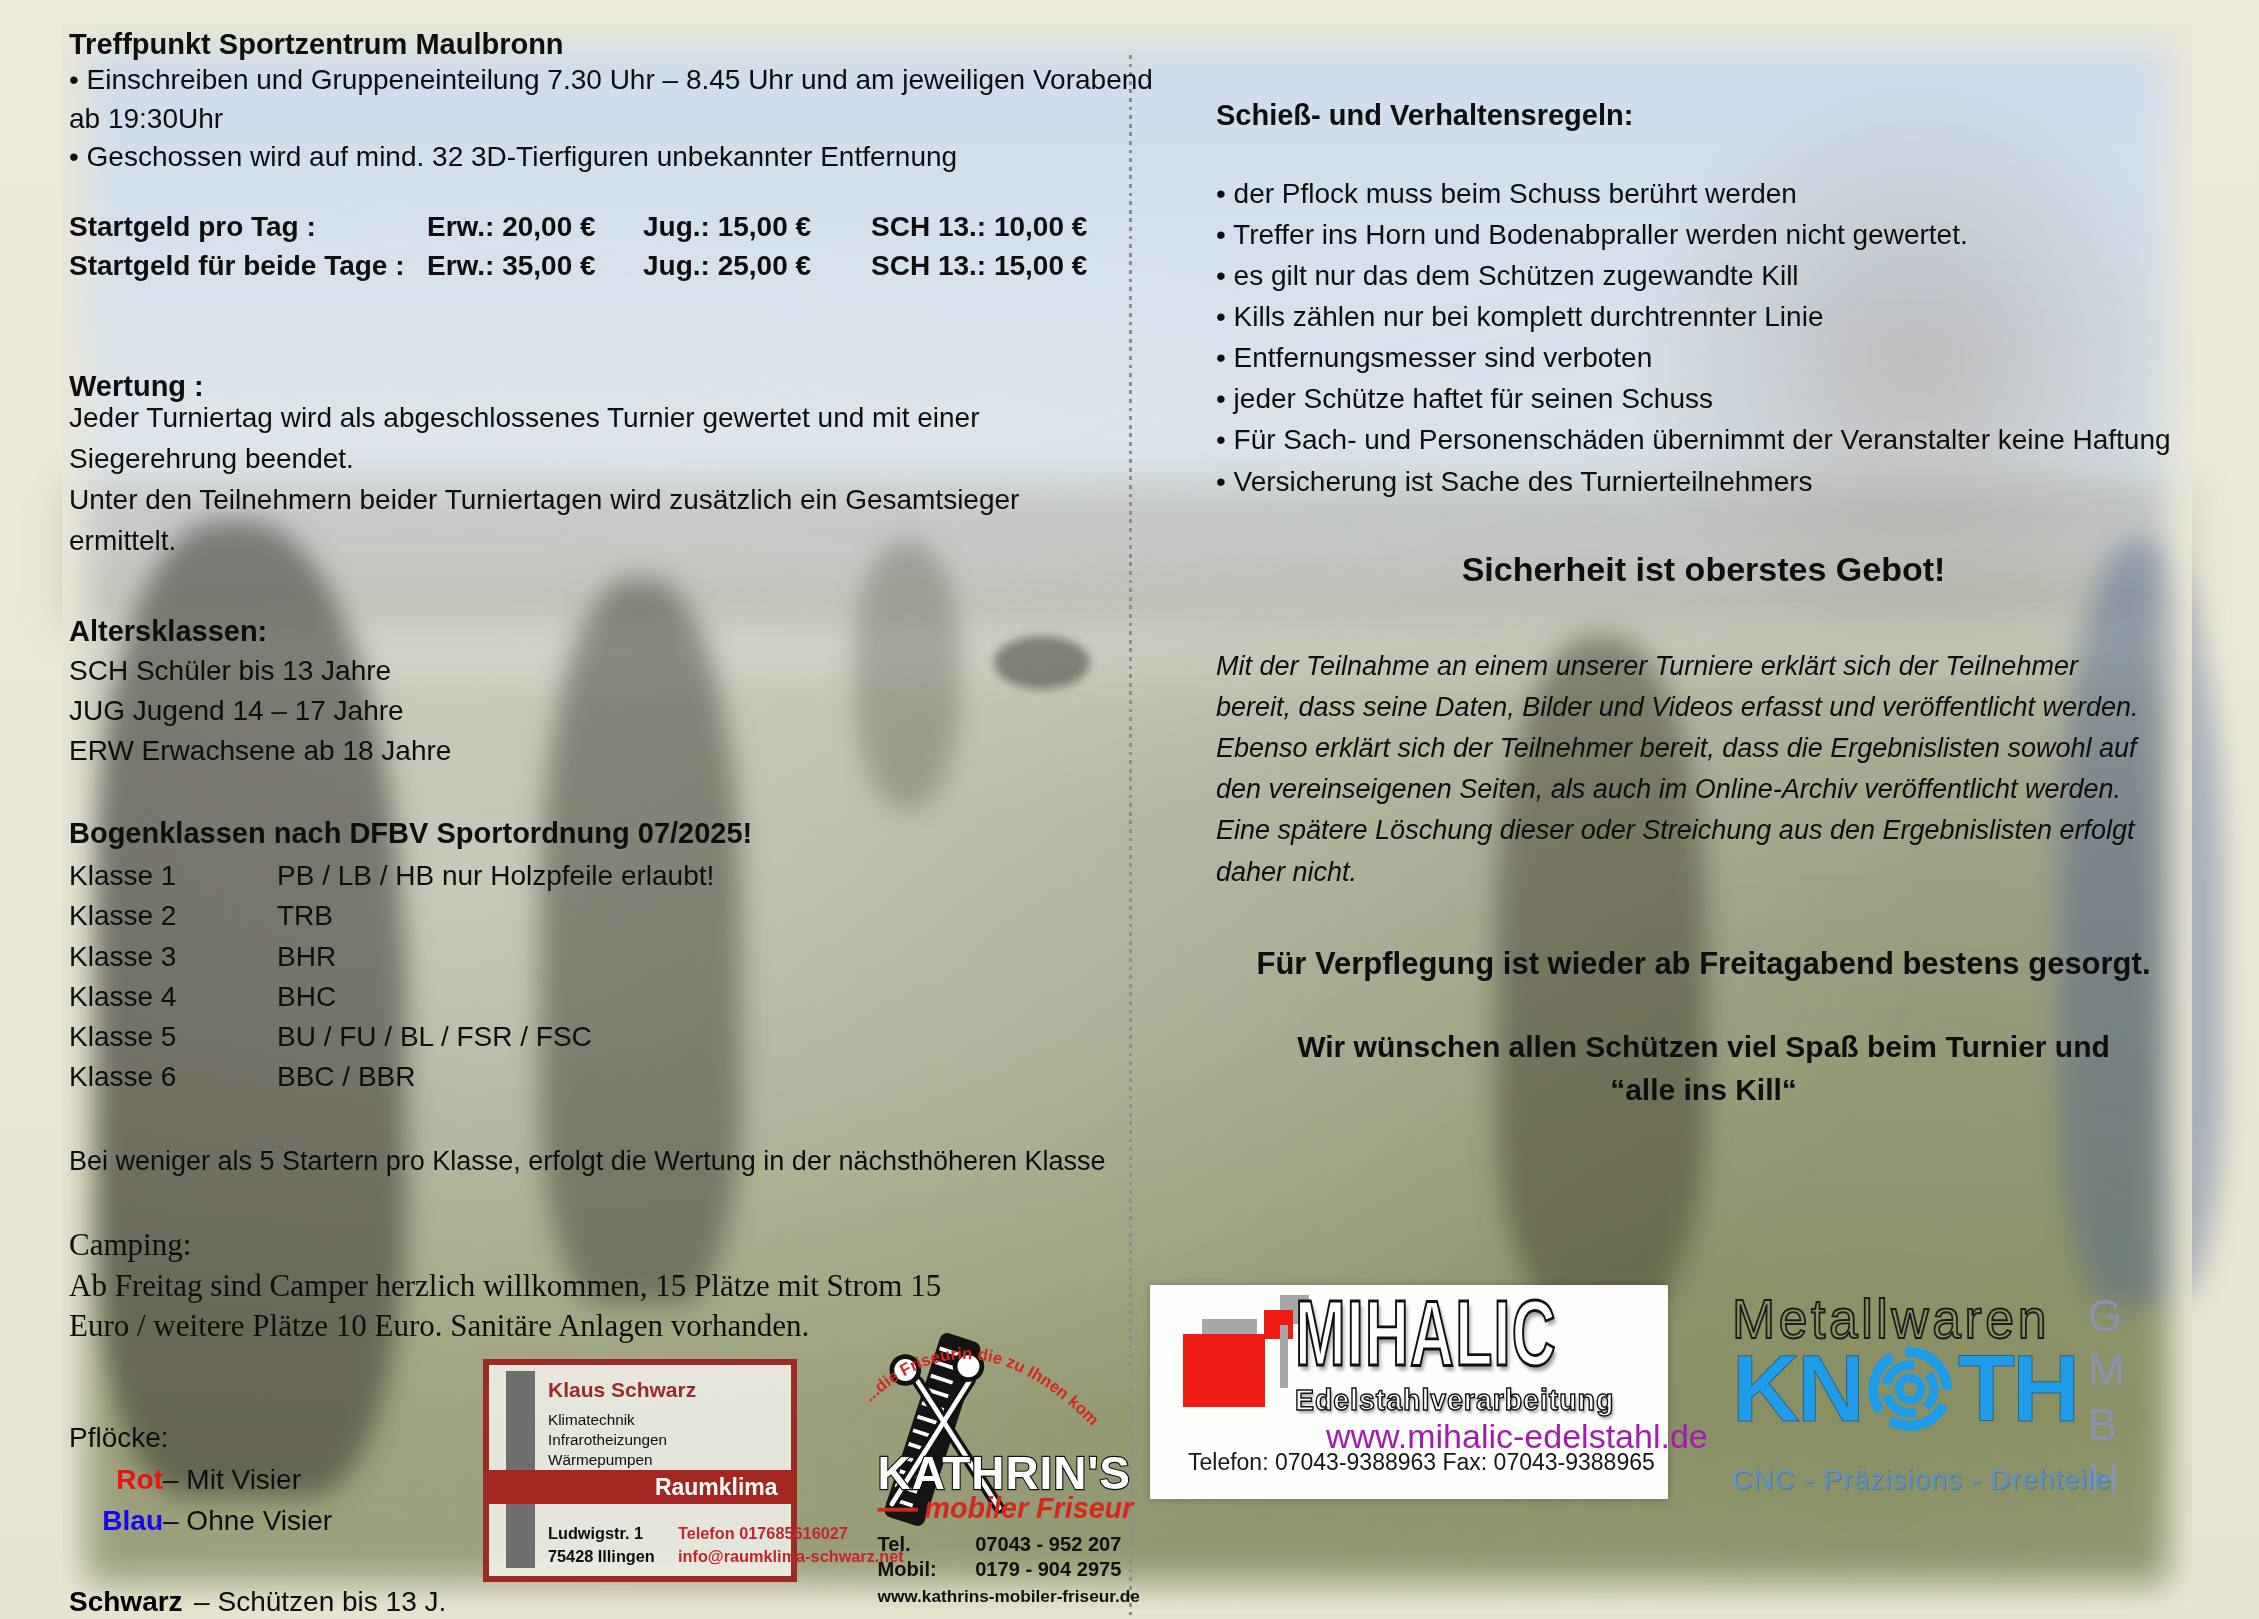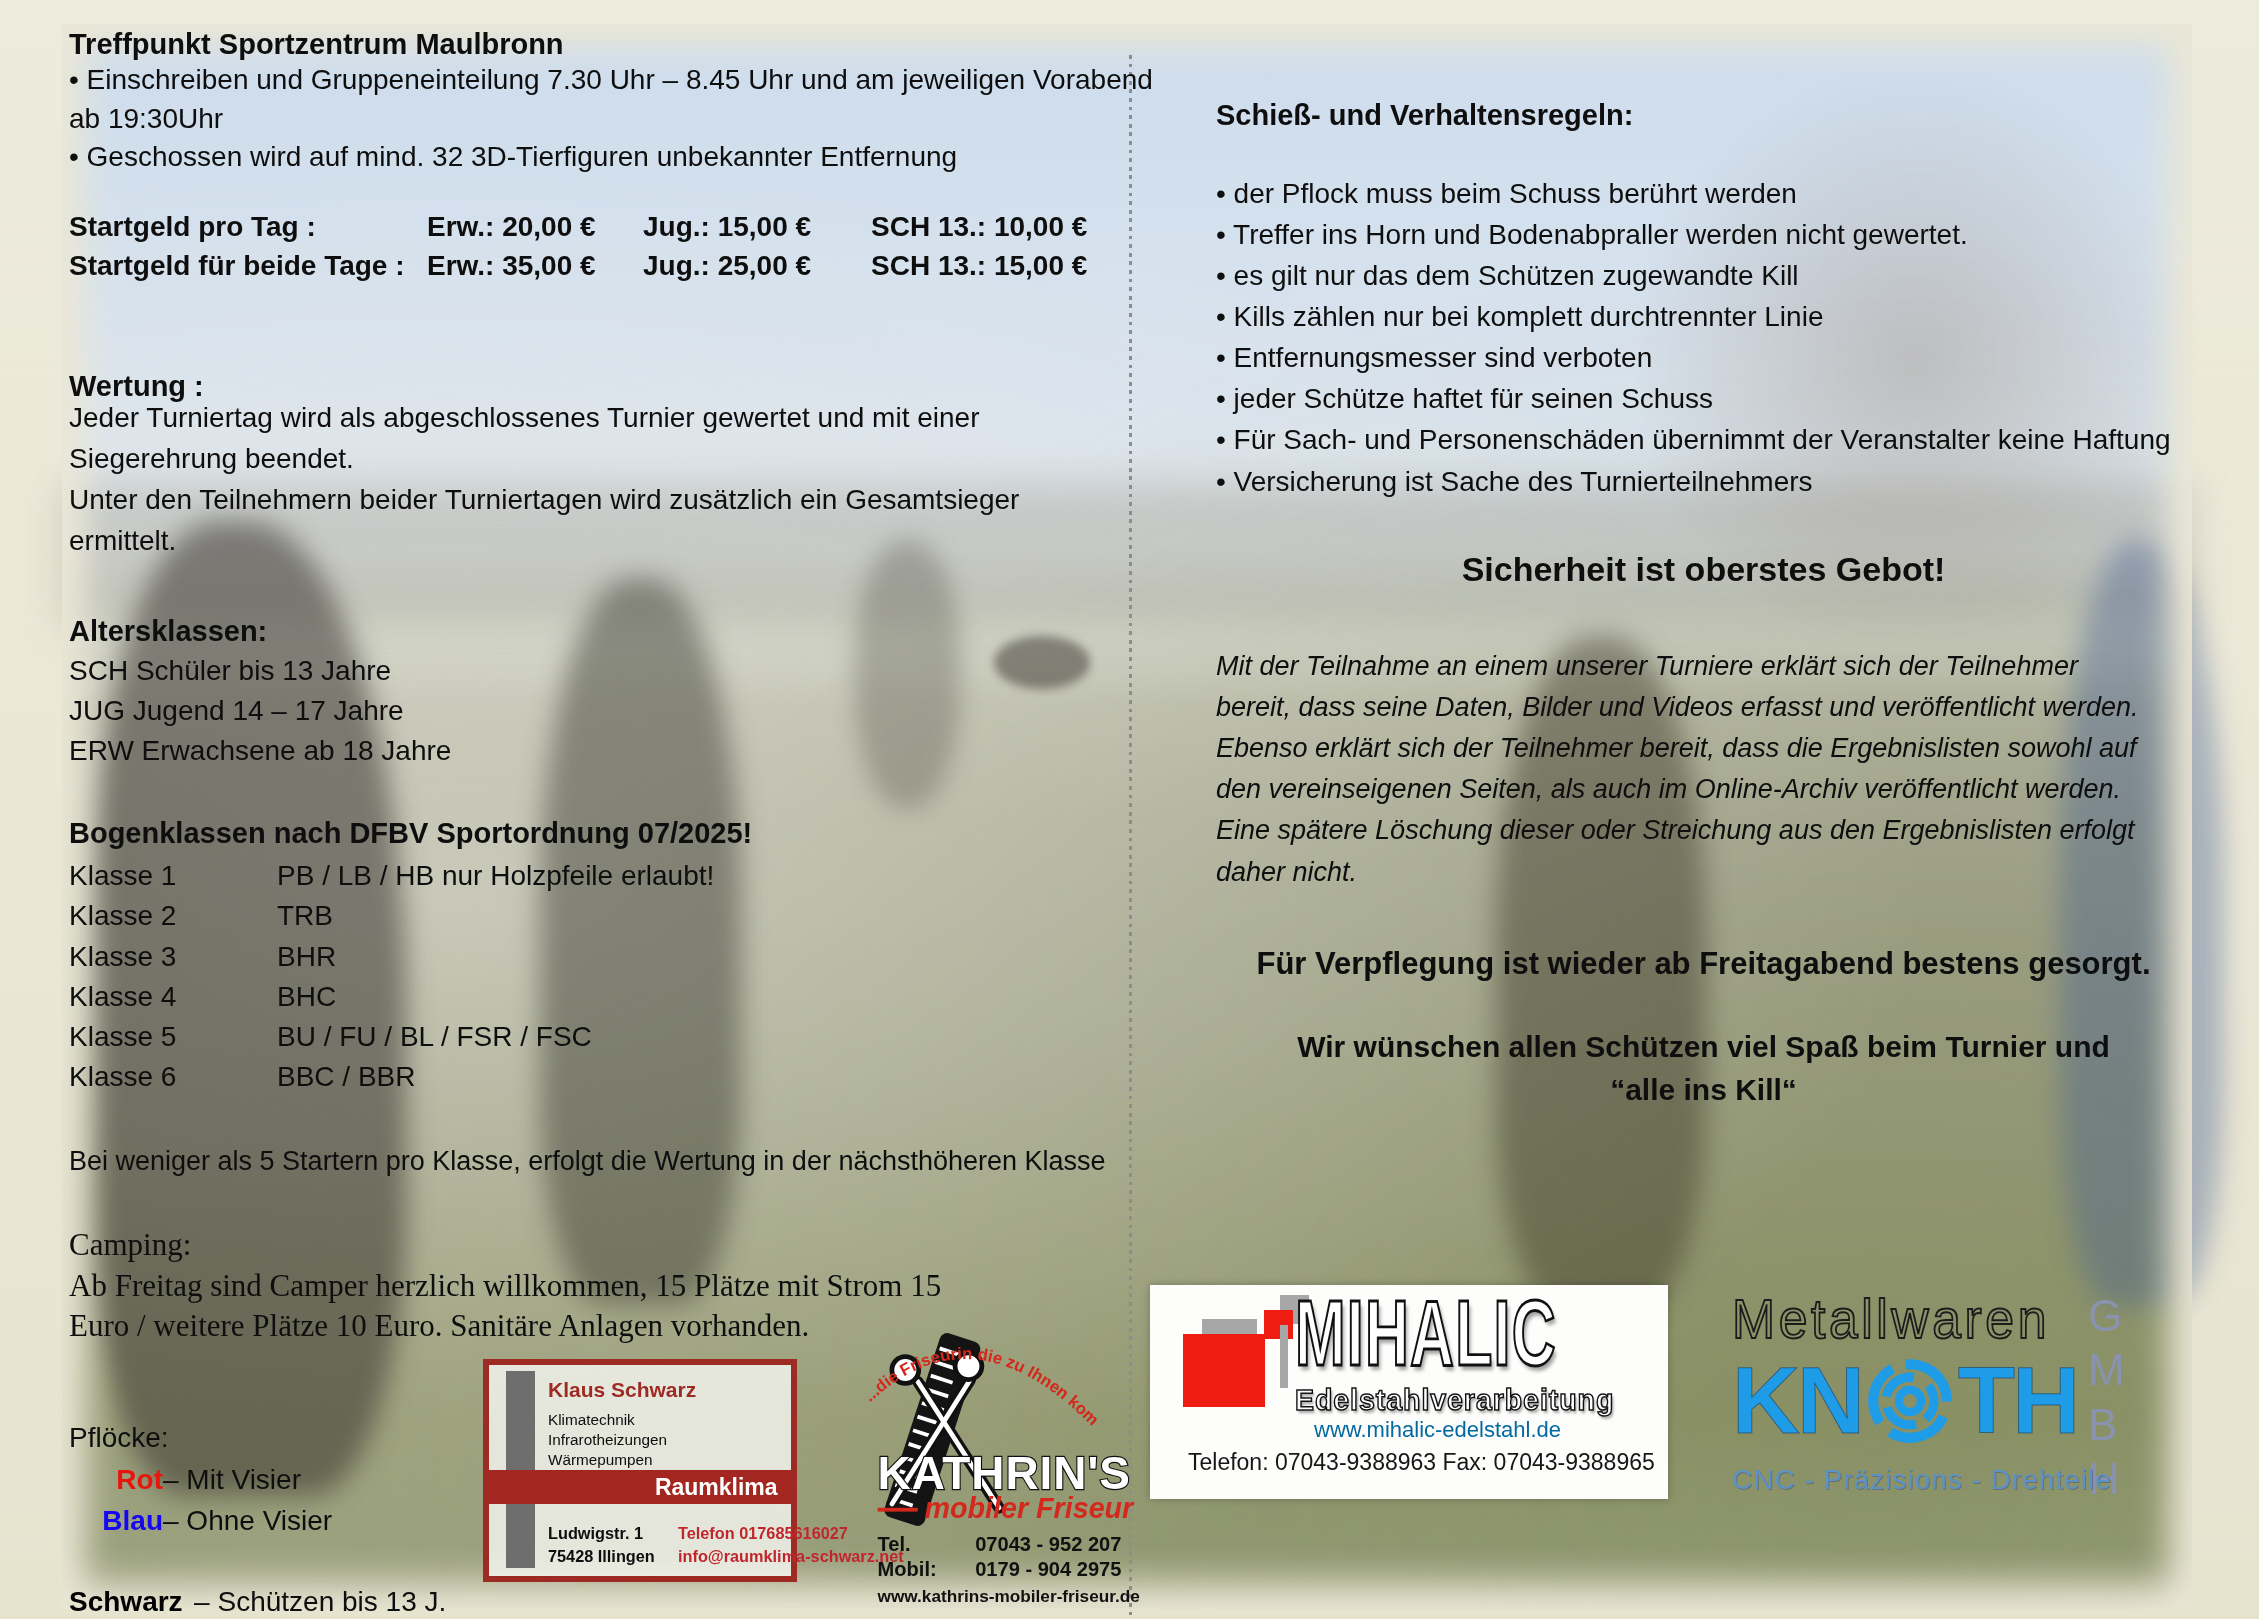--- a/index.html
+++ b/index.html
@@ -56,28 +56,28 @@
   
   .mi-card{position:absolute;left:1150px;top:1285px;width:518px;height:214px;background:#fdfdfb;z-index:3;
     box-shadow:0 0 7.6px rgba(0,0,0,.25);}
   .mi-sq{position:absolute;}
   .mi-name{position:absolute;left:145px;top:-3.8px;font-size:92px;font-weight:bold;color:#fff;letter-spacing:1.9px;
     -webkit-text-stroke:2.9px #111;text-shadow:3.8px 4.8px 4.8px rgba(0,0,0,.35);
     transform:scaleX(0.66);transform-origin:left top;white-space:nowrap;}
   .mi-sub{position:absolute;left:145px;top:98px;font-size:30px;font-weight:bold;color:#fff;letter-spacing:1px;
     -webkit-text-stroke:1.5px #111;text-shadow:1.9px 2.9px 2.9px rgba(0,0,0,.35);
     transform:scaleX(0.95);transform-origin:left top;white-space:nowrap;}
-  .mi-web{position:absolute;left:164px;top:132px;font-size:22px;color:#0369a1;white-space:nowrap;}
+  .mi-web{position:absolute;left:176px;top:132px;font-size:34px;color:#a21caf;white-space:nowrap;}
   .mi-tel{position:absolute;left:38px;top:164px;font-size:23px;color:#161616;white-space:nowrap;}
   
   .knoth{position:absolute;left:1732px;top:1283px;width:449px;height:258px;z-index:3;}
   .kn-metall{position:absolute;left:0;top:3.8px;font-size:55px;letter-spacing:3.8px;color:transparent;
     -webkit-text-stroke:1.9px #1c1c1c;white-space:nowrap;transform:scaleX(0.94);transform-origin:left top;}
   .kn-gmbh{position:absolute;font-size:44px;color:#8a93ad;font-weight:500;}
-  .kn-row{position:absolute;left:0;top:59px;display:flex;align-items:center;margin-top:12px;}
+  .kn-row{position:absolute;left:0;top:59px;display:flex;align-items:center;}
   .kn-txt{font-size:94px;font-weight:bold;color:#1e9ce8;letter-spacing:-2.9px;line-height:1;
     -webkit-text-stroke:1px rgba(20,50,80,.55);}
   .kn-cnc{position:absolute;left:0;top:181px;font-size:28px;color:#5d92c6;letter-spacing:1px;
     text-shadow:1px 1px 0 rgba(90,100,110,.7);white-space:nowrap;}
 </style>
 </head>
 <body>
 
 <div id="page">
 

